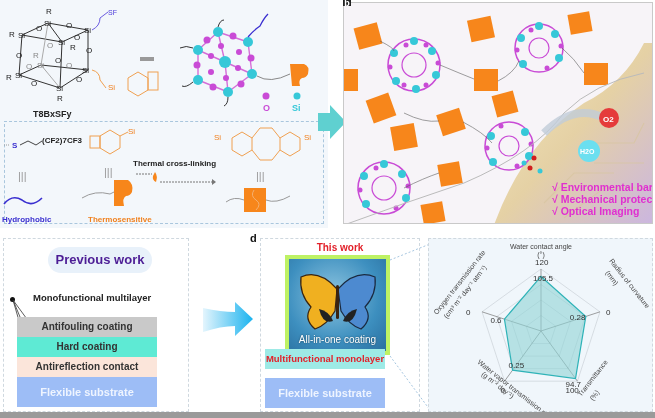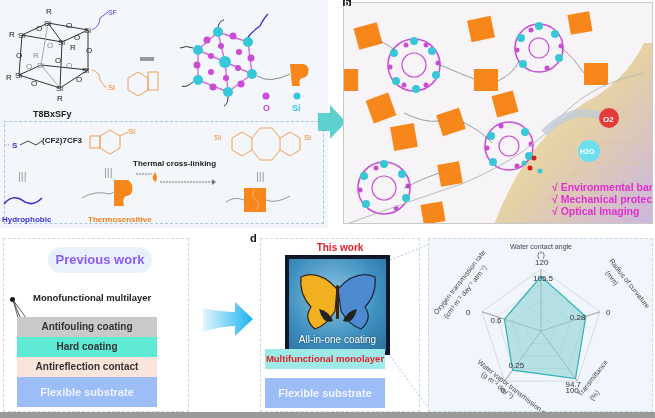--- a/index.html
+++ b/index.html
@@ -16,36 +16,36 @@
 
   .chem-text { font-size: 9px; fill: #222; font-family: "Liberation Sans", sans-serif; }
 
   
   #panel-b { left: 343px; top: 2px; width: 310px; height: 222px; border: 1px solid #c9c9c9; background: #f6f4f7; overflow: hidden; }
   #panel-b-letter { left: 343px; top: 0; font-size: 9px; font-weight: bold; background: #222; color:#fff; width:8px; height:6px; line-height:6px; text-align:center;}
   .benefit { font-size: 10.5px; font-weight: bold; color: #e02fd0; line-height: 12px; white-space: nowrap; }
 
   
   #panel-c { left: 3px; top: 238px; width: 186px; height: 174px; border: 1px dashed #cfd8df; background: #fff; }
-  #prev-pill { left: 48px; top: 247px; width: 104px; height: 26px; border-radius: 13px; background: #e8f1fa; font-size: 13px; font-weight: bold; color: #8b5cf6; text-align: center; line-height: 26px; }
+  #prev-pill { left: 48px; top: 247px; width: 104px; height: 26px; border-radius: 13px; background: #e8f1fa; font-size: 13px; font-weight: bold; color: #4c1d95; text-align: center; line-height: 26px; }
   #mono-dot { left: 10px; top: 297px; width: 5px; height: 5px; border-radius: 50%; background: #111; }
   #mono-label { left: 18px; top: 292px; font-size: 9.5px; font-weight: bold; color: #222; padding-left: 15px; }
   .layer { position: absolute; left: 17px; width: 140px; text-align: center; font-size: 10px; font-weight: bold; color: #333; }
   #layer-antifouling { top: 317px; height: 20px; line-height: 20px; background: #c9c9c9; }
   #layer-hard { top: 337px; height: 20px; line-height: 20px; background: #5eead4; }
   #layer-antireflection { top: 357px; height: 20px; line-height: 20px; background: #fbe5da; }
   #layer-flexible-c { top: 377px; height: 30px; line-height: 30px; background: #9dbdf6; color: #eef4ff; font-size: 11px; }
 
   #arrow-c-d { left: 203px; top: 302px; }
 
   
   #panel-d-letter { left: 250px; top: 232px; font-size: 11px; font-weight: bold; color: #111; }
   #panel-d-left { left: 260px; top: 238px; width: 160px; height: 174px; border: 1px dashed #cfd8df; background: #fff; }
   #this-work { left: 262px; top: 242px; width: 156px; text-align: center; font-size: 10px; font-weight: bold; color: #e2212a; }
-  #photo { left: 285px; top: 255px; width: 105px; height: 100px; background: #0f172a; padding: 4px; }
+  #photo { left: 285px; top: 255px; width: 105px; height: 100px; background: #bef264; padding: 4px; }
   #photo-inner { width: 100%; height: 100%; background: radial-gradient(circle at 45% 40%, #8ec5e0 0%, #3d8fbf 60%, #2a6f9f 100%); position: relative; overflow: hidden; }
   #all-in-one { position: absolute; left: 0; bottom: 6px; width: 100%; text-align: center; font-size: 10px; color: #fff; text-shadow: 0 0 2px rgba(0,0,0,.5); }
   #layer-multifunctional { left: 265px; top: 349px; width: 120px; height: 20px; line-height: 20px; background: #9eeae6; text-align: center; font-size: 9.5px; font-weight: bold; color: #e2212a; }
   #layer-flexible-d { left: 265px; top: 378px; width: 120px; height: 30px; line-height: 30px; background: #9dbdf6; text-align: center; font-size: 11px; font-weight: bold; color: #eef4ff; }
 
   #radar-box { left: 428px; top: 238px; width: 225px; height: 174px; border: 1px dashed #cfd8df; background: #f0f6fb; }
   .radar-text { font-family: "Liberation Sans", sans-serif; font-size: 7px; fill: #444; }
   .radar-val { font-family: "Liberation Sans", sans-serif; font-size: 8px; fill: #333; }
 
   #bottom-bar { left: 0; top: 412px; width: 655px; height: 6px; background: #9a9a9a; }

